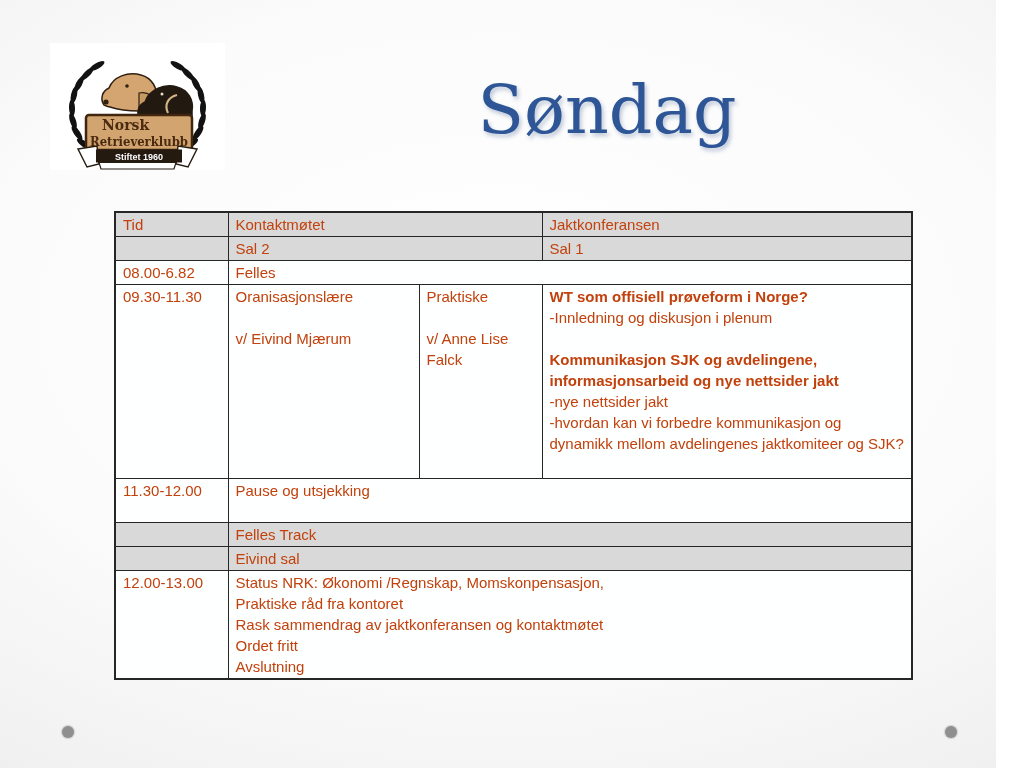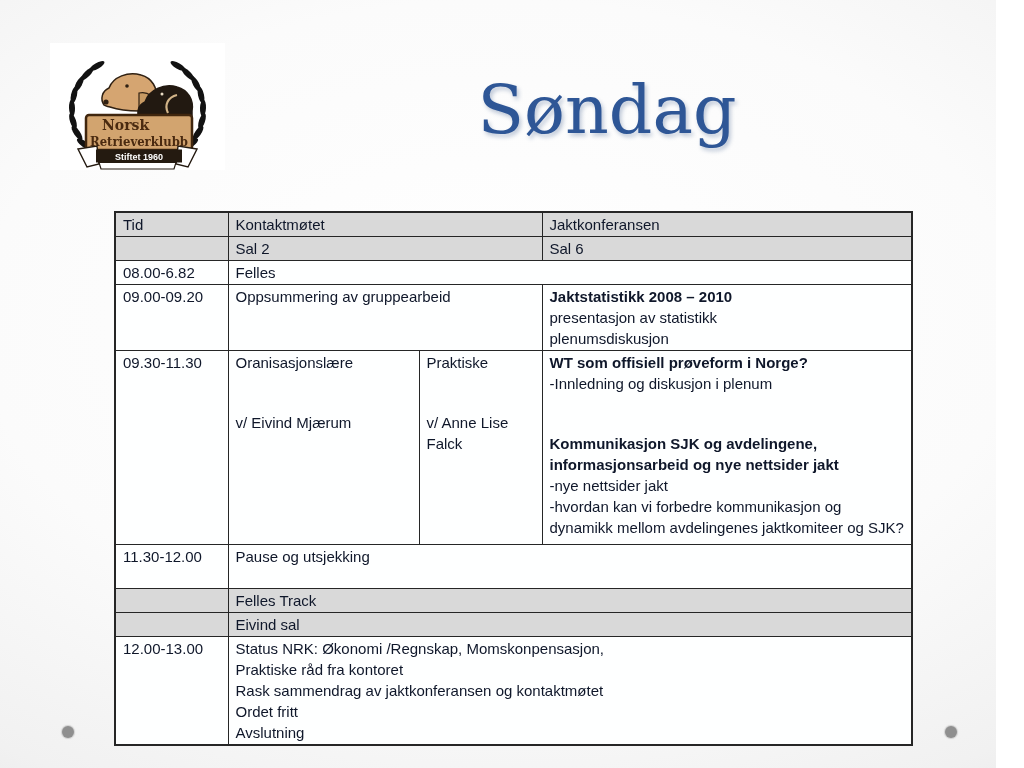--- a/index.html
+++ b/index.html
@@ -32,34 +32,34 @@
     font-weight:normal;
     font-size:68px;line-height:1.05;
     color:var(--title-blue);
     text-shadow:2px 3px 4px rgba(60,90,140,0.33);
   }
   
   table.schedule{
     position:absolute;left:114px;top:211px;width:797px;
     border-collapse:collapse;table-layout:fixed;
     background:#feffff;
-    font-size:15px;line-height:21px;color:#0f172a;
+    font-size:15px;line-height:21px;color:#c2410c;
     border:2px solid var(--border);
   }
   table.schedule th, table.schedule td{
     border:1px solid var(--border);
     padding:1px 6px 1px 7px;
     vertical-align:top;text-align:left;
     font-weight:normal;
     overflow:hidden;
   }
   .gray{background:var(--table-header-bg);}
   .b{font-weight:bold;}
   .pre{white-space:pre-line;}
-  .gap-top{margin-top:39px;}
+  .gap-top{margin-top:21px;}
   
   .dot{
     position:absolute;width:12px;height:12px;border-radius:50%;
     background:var(--dot-gray);
     box-shadow:0 0 1px 1px rgba(140,140,140,0.35);
   }
   .dot-left{left:62px;top:726px;}
   .dot-right{left:945px;top:726px;}
 </style>
 </head>
@@ -139,37 +139,28 @@
     <tbody>
         <tr style="height:22px">
       <th class="gray b">Tid</th>
       <th class="gray b" colspan="2">Kontaktmøtet</th>
       <th class="gray b">Jaktkonferansen</th>
     </tr>
 
     <tr style="height:20px">
       <td class="gray"></td>
       <td class="gray" colspan="2">Sal 2</td>
-      <td class="gray">Sal 6</td>
+      <td class="gray">Sal 1</td>
     </tr>
 
     <tr style="height:21px">
       <td>08.00-6.82</td>
       <td colspan="3">Felles</td>
     </tr>
 
-    <tr style="height:64px">
-      <td>09.00-09.20</td>
-      <td colspan="2" class="b">Oppsummering av gruppearbeid</td>
-      <td>
-        <div class="b">Jaktstatistikk 2008 – 2010</div>
-        <div>presentasjon av statistikk</div>
-        <div>plenumsdiskusjon</div>
-      </td>
-    </tr>
 
     <tr style="height:194px">
       <td>09.30-11.30</td>
       <td>
         <div>Oranisasjonslære</div>
         <div class="gap-top">v/ Eivind Mjærum</div>
       </td>
       <td>
         <div>Praktiske</div>
         <div class="gap-top">v/ Anne Lise Falck</div>

